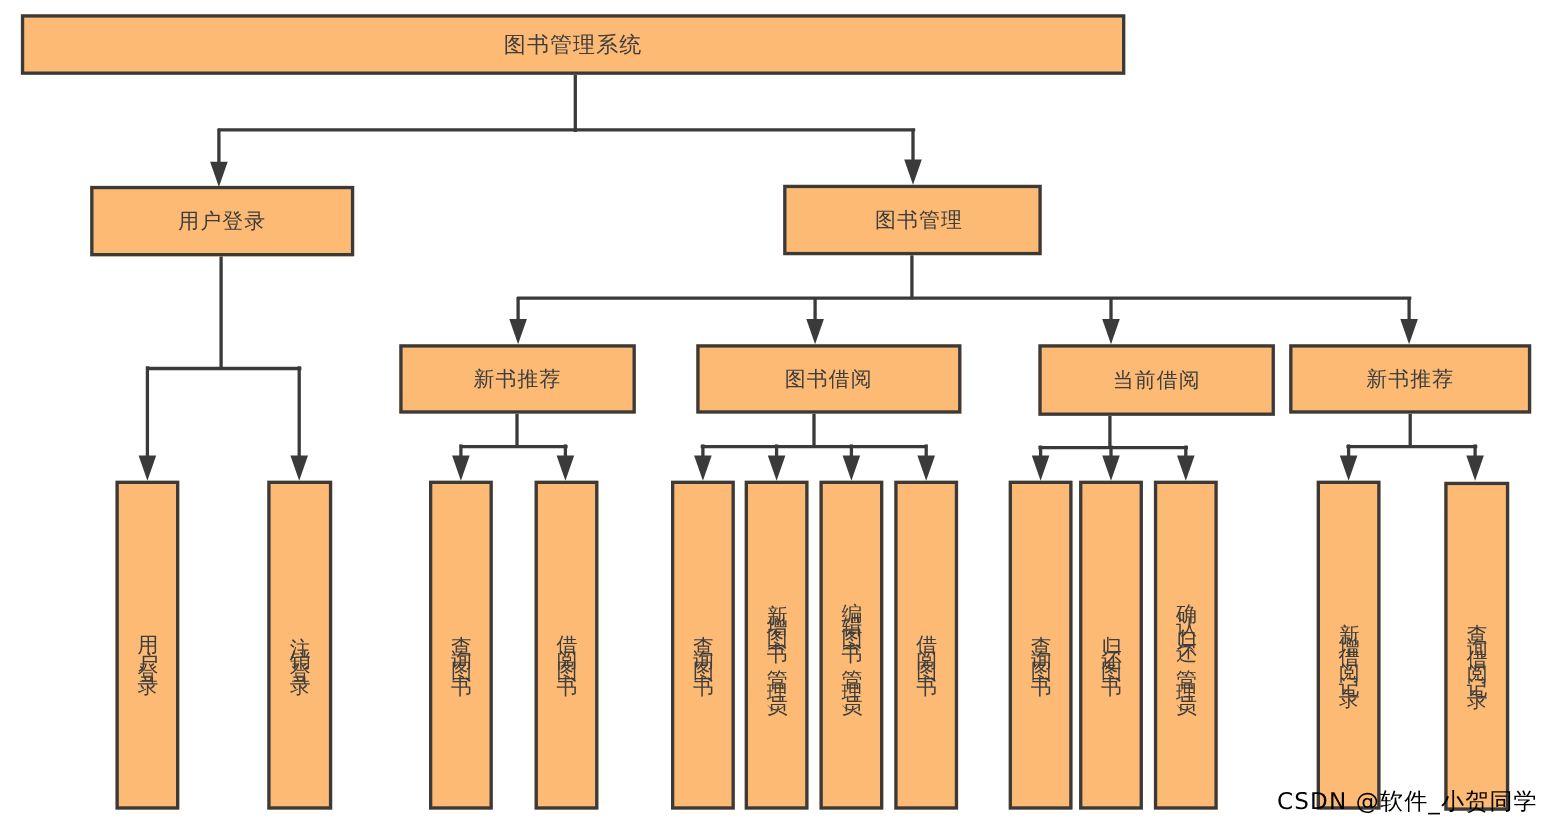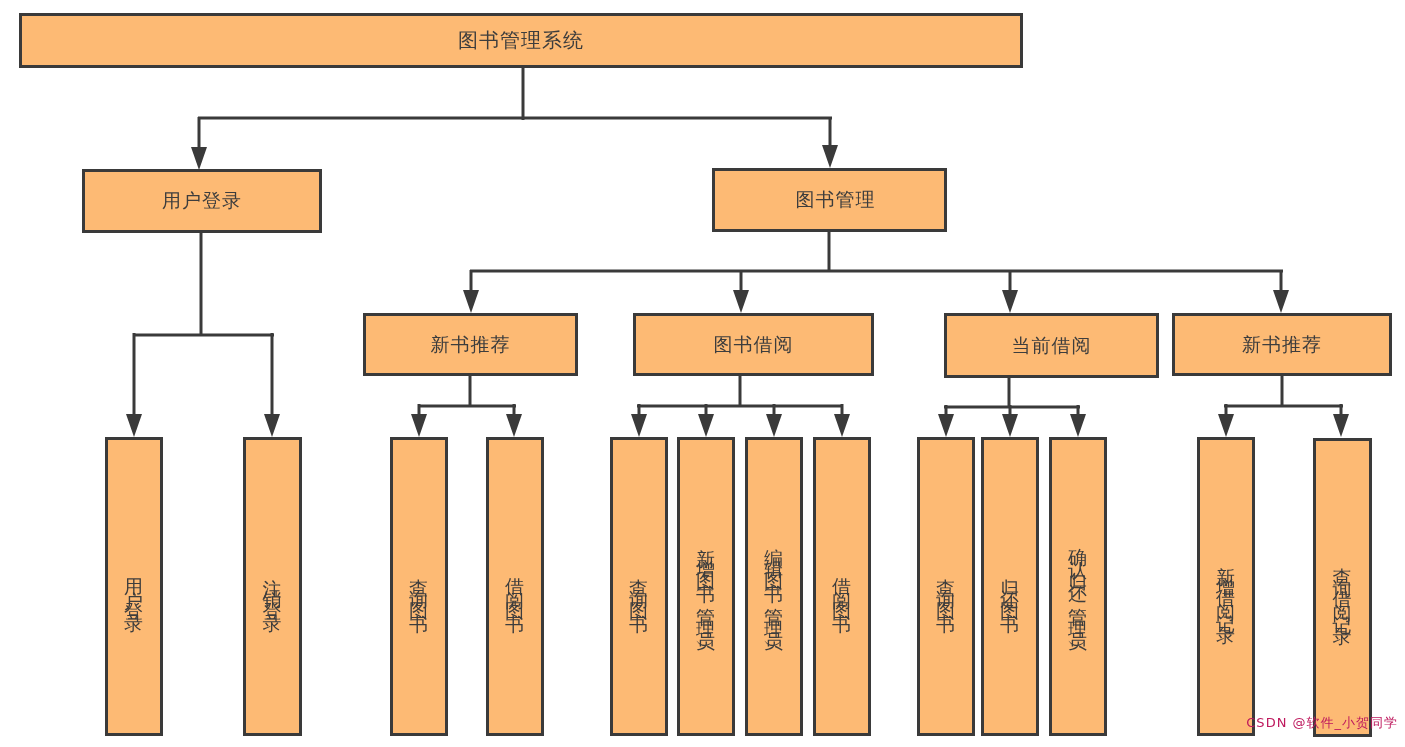--- a/index.html
+++ b/index.html
@@ -32,23 +32,23 @@
     text-orientation: mixed;
     letter-spacing: 12px;
     font-size: 19px;
     white-space: normal;
     line-height: 1;
   }
   .watermark {
     position: absolute;
     right: 7px;
     top: 714px;
-    font-size: 13px;
+    font-size: 21px;
     letter-spacing: 1px;
-    color: #be185d;
+    color: #000000;
     z-index: 5;
     white-space: nowrap;
   }
 </style>
 </head>
 <body>
 
 <div class="stage">
 
   <svg width="1405" height="747" viewBox="0 0 1405 747">

